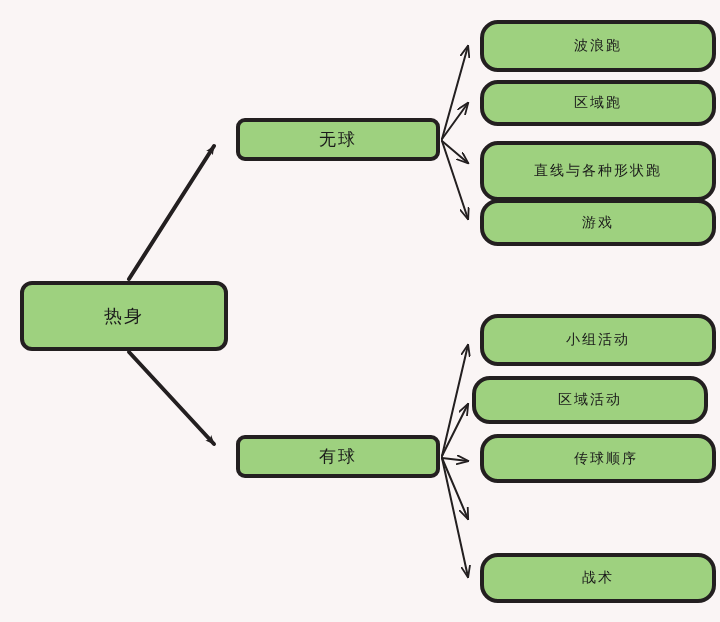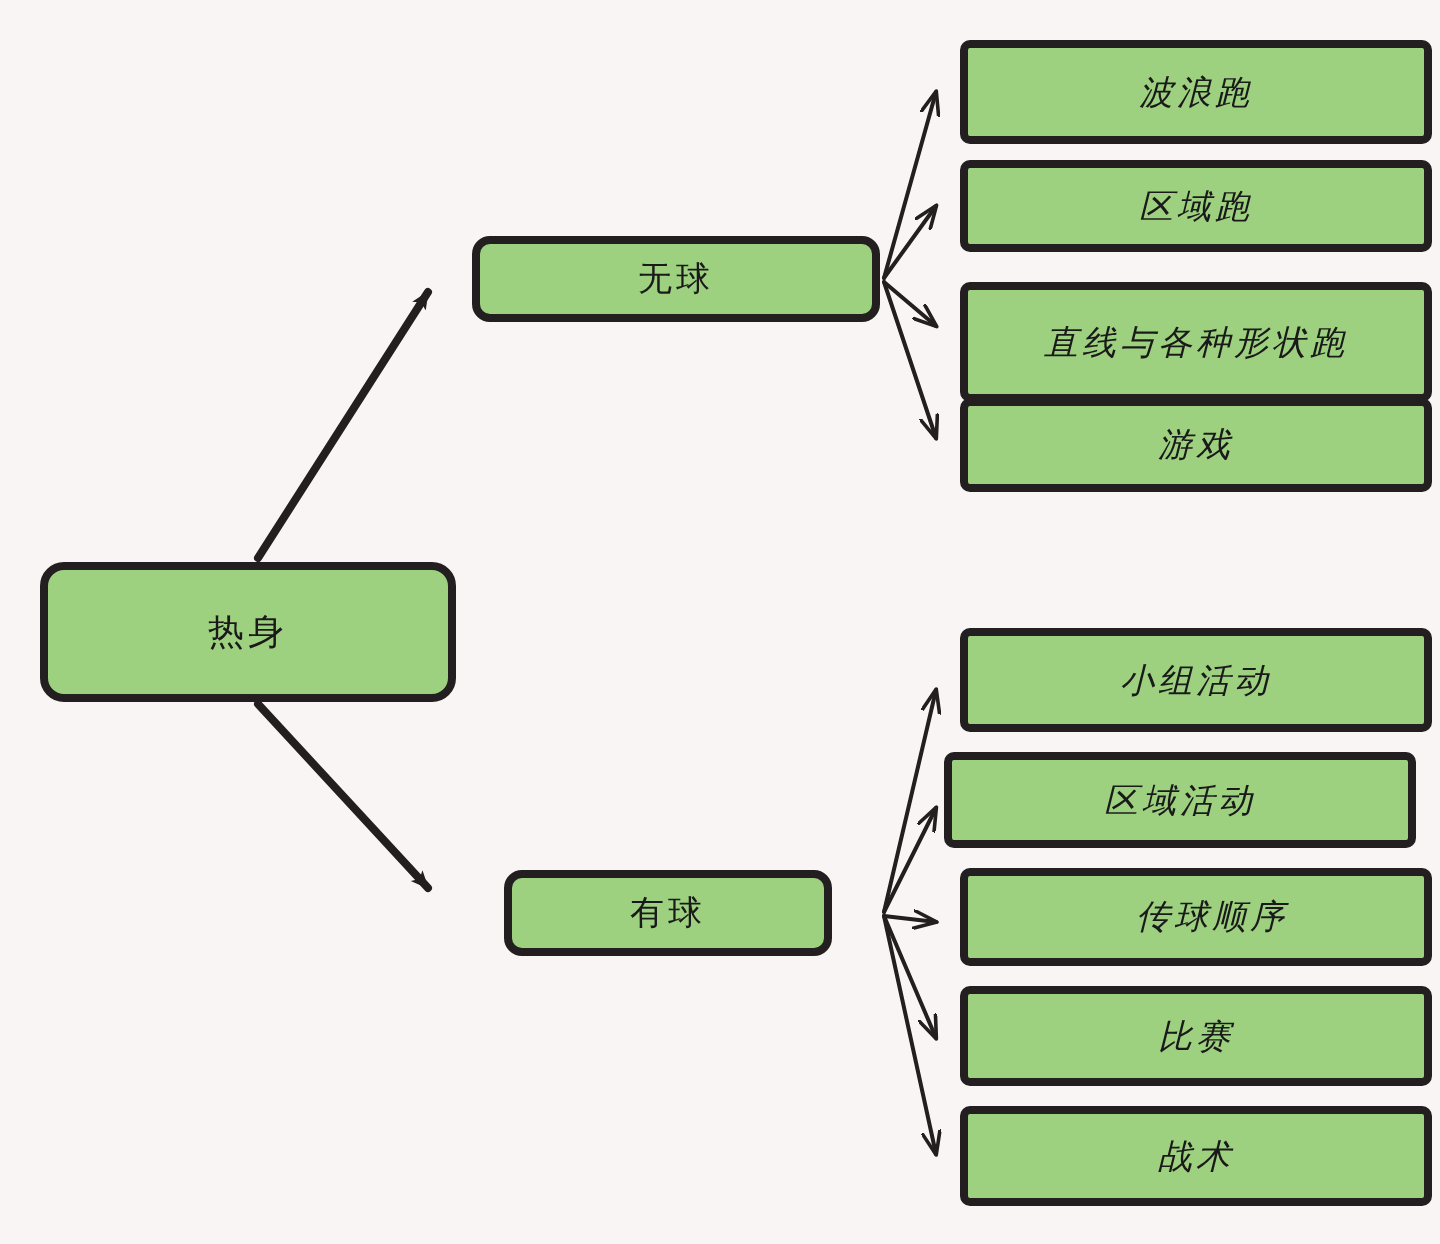--- a/index.html
+++ b/index.html
@@ -48,23 +48,22 @@
   }
   .node-root {
     border-radius: 12px;
     font-size: 18px;
   }
   .node-branch {
     border-radius: 9px;
     font-size: 17px;
   }
   .node-leaf {
-    border-radius: 5px;
-    font-size: 17px;
-    font-style: italic;
+    border-radius: 18px;
+    font-size: 14px;
   }
 </style>
 </head>
 <body>
 
 <div id="canvas">
 
   <svg id="edge-layer" viewBox="0 0 720 622" xmlns="http://www.w3.org/2000/svg">
     <defs>
       <marker id="arrow-thick" markerWidth="10" markerHeight="10" refX="8.4" refY="4" orient="auto" markerUnits="userSpaceOnUse">
@@ -91,21 +90,21 @@
   </svg>
 
   <div class="node node-branch" style="left:236px; top:118px; width:204px; height:43px;">
     <span class="label">无球</span>
   </div>
 
   <div class="node node-root" style="left:20px; top:281px; width:208px; height:70px;">
     <span class="label">热身</span>
   </div>
 
-  <div class="node node-branch" style="left:236px; top:435px; width:164px; height:43px;margin-left:16px;">
+  <div class="node node-branch" style="left:236px; top:435px; width:204px; height:43px;">
     <span class="label">有球</span>
   </div>
 
   <div class="node node-leaf" style="left:480px; top:20px; width:236px; height:52px;">
     <span class="label">波浪跑</span>
   </div>
 
   <div class="node node-leaf" style="left:480px; top:80px; width:236px; height:46px;text-align:right;">
     <span class="label">区域跑</span>
   </div>
@@ -123,21 +122,18 @@
   </div>
 
   <div class="node node-leaf" style="left:472px; top:376px; width:236px; height:48px;">
     <span class="label">区域活动</span>
   </div>
 
   <div class="node node-leaf" style="left:480px; top:434px; width:236px; height:49px;padding-left:16px;">
     <span class="label">传球顺序</span>
   </div>
 
-  <div class="node node-leaf" style="left:480px; top:493px; width:236px; height:50px;">
-    <span class="label">比赛</span>
-  </div>
 
   <div class="node node-leaf" style="left:480px; top:553px; width:236px; height:50px;text-align:right;">
     <span class="label">战术</span>
   </div>
 
 </div>
 
 </body></html>

